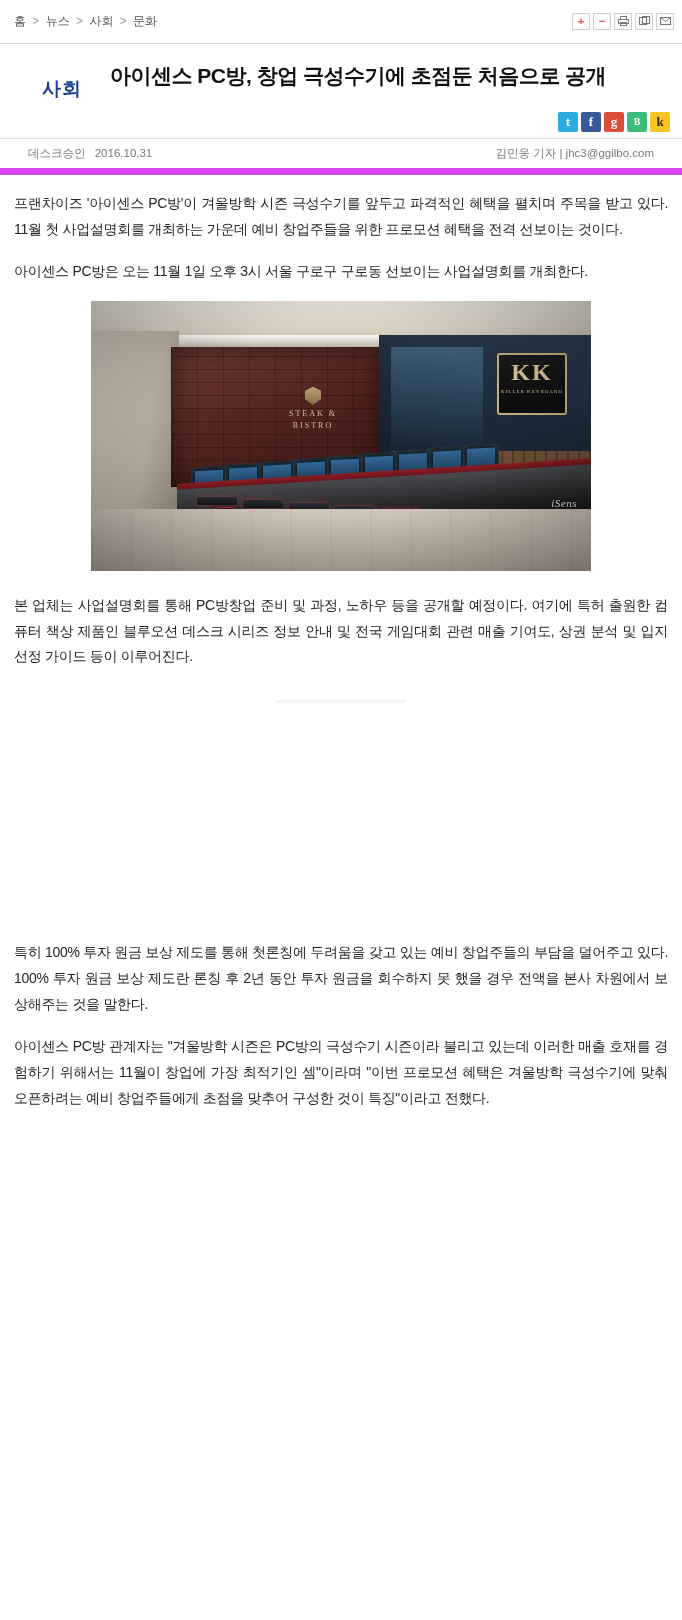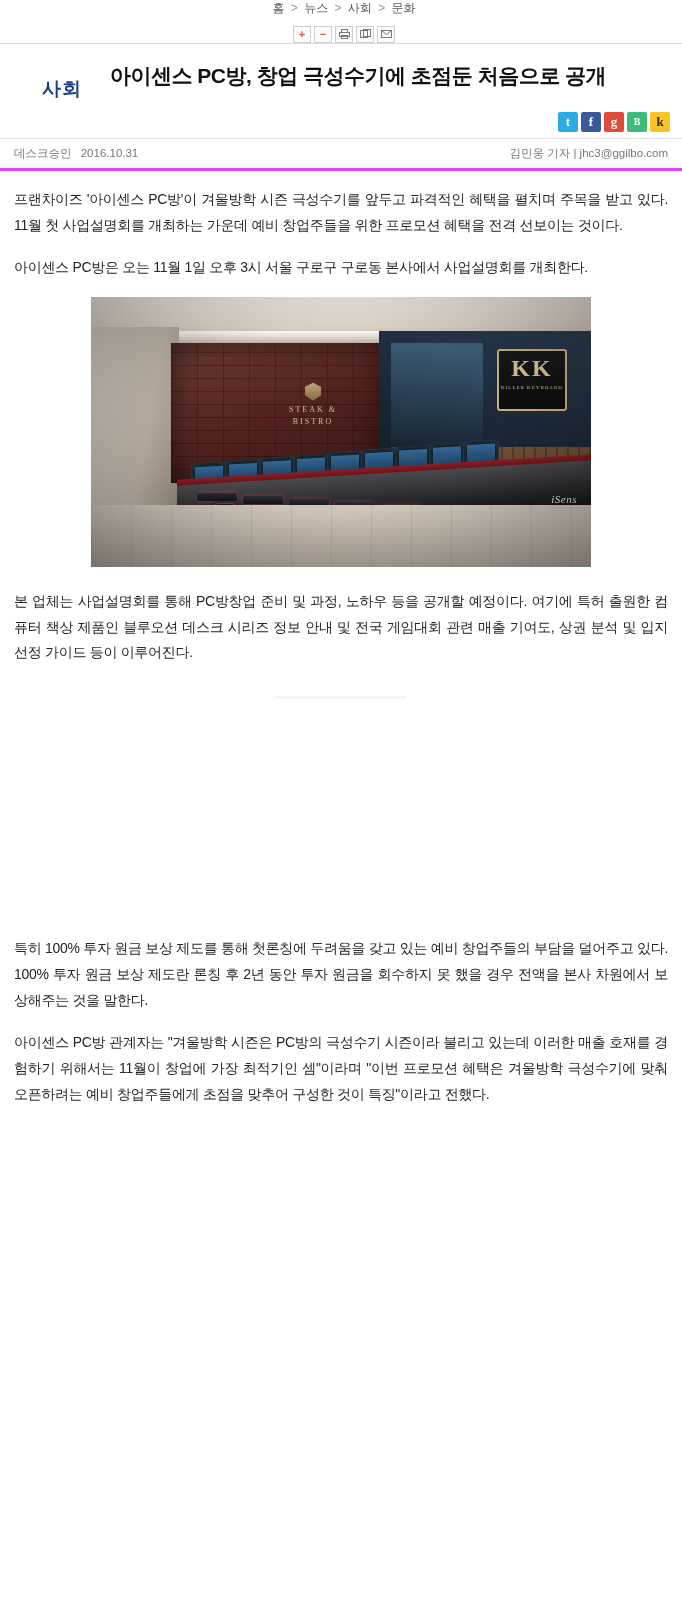--- a/index.html
+++ b/index.html
@@ -22,21 +22,20 @@
 
   
   .topbar {
     height: 44px;
     border-bottom: 1px solid #dcdcdc;
     display: flex;
     align-items: center;
     justify-content: space-between;
     padding: 0 8px 0 14px;
     box-sizing: border-box;
-    flex-direction: column;
   }
   .breadcrumb {
     font-size: 12px;
     color: #555555;
     letter-spacing: 0;
     white-space: nowrap;
   }
   .breadcrumb .sep {
     color: #999999;
     margin: 0 3px;
@@ -110,25 +109,25 @@
     line-height: 20px;
     text-align: center;
     display: inline-block;
     cursor: pointer;
     font-family: "Liberation Serif", serif;
   }
 
   
   .byline {
     border-top: 1px solid #e2e2e2;
-    border-bottom: 3px solid #d946ef;
+    border-bottom: 7px solid #d946ef;
     display: flex;
     align-items: center;
     justify-content: space-between;
-    padding: 7px 14px;
+    padding: 7px 28px;
     font-size: 11.5px;
     color: #777777;
     box-sizing: border-box;
   }
   .byline .left span { margin-right: 6px; }
   .byline .right { color: #777777; }
 
   
   .article {
     padding: 16px 14px 0 14px;
@@ -341,21 +340,21 @@
     <div class="right">
       <span>김민웅 기자</span>
       <span>|</span>
       <span>jhc3@ggilbo.com</span>
     </div>
   </div>
 
   <div class="article">
 
     <p class="para">프랜차이즈 '아이센스 PC방'이 겨울방학 시즌 극성수기를 앞두고 파격적인 혜택을 펼치며 주목을 받고 있다. 11월 첫 사업설명회를 개최하는 가운데 예비 창업주들을 위한 프로모션 혜택을 전격 선보이는 것이다.</p>
-    <p class="para">아이센스 PC방은 오는 11월 1일 오후 3시 서울 구로구 구로동 본사에서 사업설명회를 개최한다.</p>
+    <p class="para">아이센스 PC방은 오는 11월 1일 오후 3시 서울 구로구 구로동 선보이는 사업설명회를 개최한다.</p>
 
     <div class="figure">
       <div class="photo">
         <div class="ceiling"></div>
         <div class="ceil-strip"></div>
         <div class="leftwall"></div>
         <div class="brickwall"></div>
         <div class="sign">
           <div class="crest"></div>
           <span>STEAK &amp; BISTRO</span>

